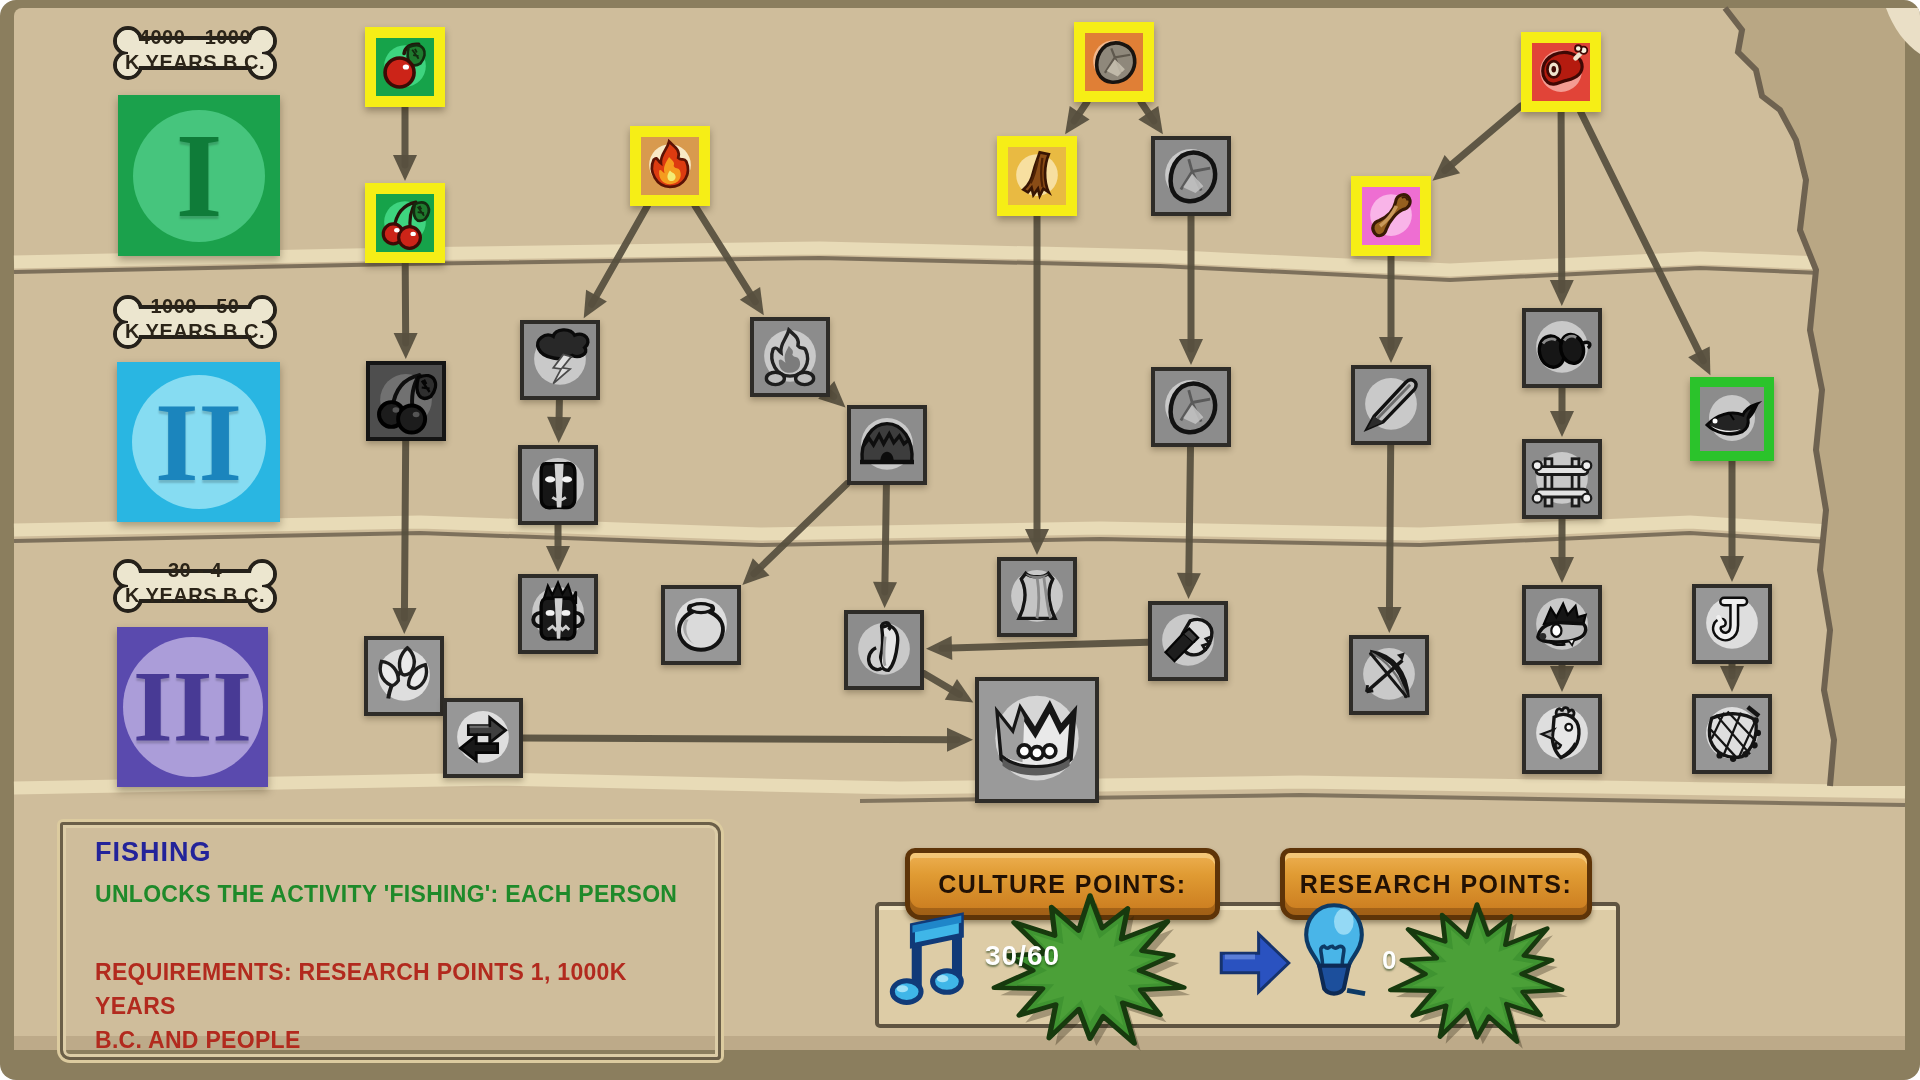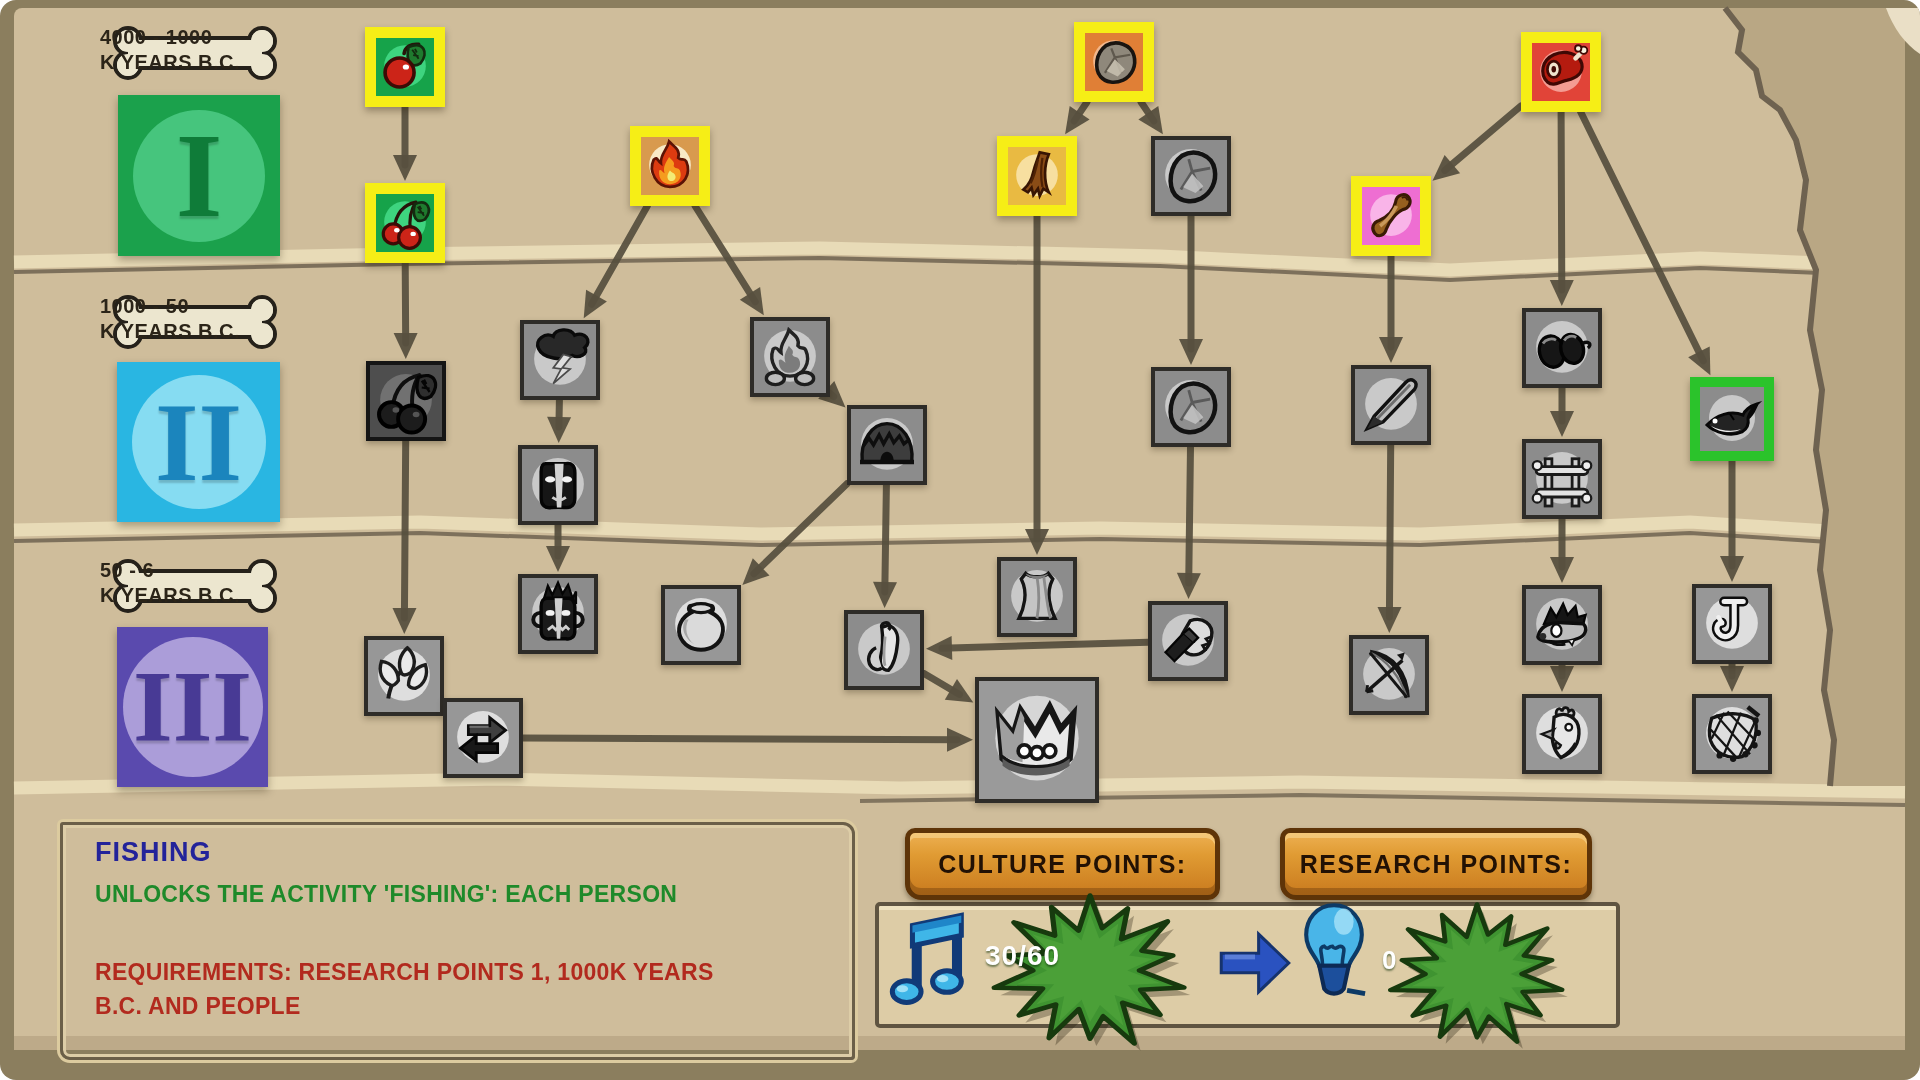--- a/index.html
+++ b/index.html
@@ -9,45 +9,45 @@
   
   .node{position:absolute;box-sizing:border-box;z-index:5;}
   .node svg{display:block;width:100%;height:100%;}
   .frame-yellow{border:11px solid #f6ee16;box-shadow:0 4px 7px rgba(40,30,10,.35);}
   .frame-green{border:10px solid #2bc32b;box-shadow:0 4px 7px rgba(40,30,10,.35);}
   .frame-gray{border:4px solid #2e2c28;box-shadow:0 3px 6px rgba(40,30,10,.3);}
   .frame-dark{border:4px solid #151515;box-shadow:0 3px 6px rgba(40,30,10,.3);}
   
   .bone{position:absolute;width:190px;height:78px;z-index:6;}
   .bone svg{position:absolute;left:0;top:0;width:100%;height:100%;}
-  .bone .l1,.bone .l2{position:absolute;left:0;right:0;text-align:left;font-weight:700;color:#2b2418;letter-spacing:.5px;}
+  .bone .l1,.bone .l2{position:absolute;left:0;right:0;text-align:center;font-weight:700;color:#2b2418;letter-spacing:.5px;}
   .bone .l1{top:12px;font-size:20px;}
   .bone .l2{top:37px;font-size:20px;}
   #bone1{left:100px;top:14px;} #bone2{left:100px;top:283px;} #bone3{left:100px;top:547px;}
   .sq{position:absolute;z-index:6;display:flex;align-items:center;justify-content:center;box-shadow:0 4px 8px rgba(40,30,10,.35);}
   .sq .circ{position:absolute;border-radius:50%;}
   .sq .num{position:relative;font-family:"Liberation Serif",serif;font-weight:700;line-height:1;text-shadow:0 3px 2px rgba(0,0,0,.18);}
   #sq1{left:118px;top:95px;width:162px;height:161px;}
   #sq2{left:117px;top:362px;width:163px;height:160px;}
   #sq3{left:117px;top:627px;width:151px;height:160px;}
   #sq1 .circ{width:132px;height:132px;} #sq2 .circ{width:134px;height:134px;} #sq3 .circ{width:140px;height:140px;}
   #sq1 .num{font-size:120px;} #sq2 .num{font-size:112px;} #sq3 .num{font-size:102px;}
   
-  #info-panel{position:absolute;left:60px;top:822px;width:795px;height:238px;z-index:6;box-sizing:border-box;
+  #info-panel{position:absolute;left:60px;top:822px;width:661px;height:238px;z-index:6;box-sizing:border-box;
     border:3px solid #6b5f48;border-radius:3px 12px 4px 10px;box-shadow:inset 0 0 0 3px #ddcda7,0 0 0 3px #dccb9f;
     padding:12px 20px 0 32px;}
   .info-title{font-size:27px;font-weight:700;color:#23239a;letter-spacing:1px;}
   .info-desc{margin-top:9px;font-size:23px;font-weight:700;color:#1e8a2a;line-height:34px;letter-spacing:.3px;}
   .info-req{margin-top:44px;font-size:23px;font-weight:700;color:#b22a1e;line-height:34px;letter-spacing:.3px;}
   
   .banner{position:absolute;z-index:7;box-sizing:border-box;height:72px;
     background:linear-gradient(#edb052 0%,#e09b33 35%,#c97a1e 100%);
     border:5px solid #5e3408;border-radius:10px 14px 12px 16px;
     box-shadow:inset 0 5px 0 rgba(255,230,170,.45),inset 0 -7px 0 rgba(90,45,5,.35),0 3px 5px rgba(40,30,10,.4);
-    display:flex;align-items:center;justify-content:center;font-size:25px;font-weight:700;color:#221104;letter-spacing:1.5px;}
+    display:flex;align-items:center;justify-content:center;font-size:25px;font-weight:700;color:#221104;letter-spacing:1.5px;margin-top:20px;}
   #culture-banner{left:905px;top:828px;width:315px;}
   #research-banner{left:1280px;top:828px;width:312px;}
   #points-box{position:absolute;left:875px;top:902px;width:745px;height:126px;z-index:6;box-sizing:border-box;
     background:#ddcca6;border:4px solid #5f5441;border-radius:5px;box-shadow:inset 0 4px 0 rgba(255,245,215,.5);}
   .widget{position:absolute;z-index:7;}
   .widget svg{display:block;width:100%;height:100%;}
   #music-note{left:888px;top:908px;width:92px;height:104px;}
   #flow-arrow{left:1212px;top:922px;width:86px;height:82px;}
   #bulb{left:1298px;top:898px;width:72px;height:116px;}
   .star{position:absolute;z-index:7;}
@@ -538,21 +538,21 @@
         <rect x="26" y="24" width="138" height="30" rx="12"></rect>
         </g>
       <g fill="#ece6cf">
           <circle cx="28" cy="27" r="11"></circle>
           <circle cx="28" cy="51" r="11"></circle>
         <circle cx="162" cy="27" r="11"></circle>
           <circle cx="162" cy="51" r="11"></circle>
         <rect x="28" y="26" width="134" height="26" rx="10"></rect>
         </g>
     </svg>
-    <div class="l1">50 - 6</div>
+    <div class="l1">30 - 4</div>
     <div class="l2">K YEARS B.C.</div>
   </div>
   <div class="sq" id="sq3" style="background: rgb(90, 74, 174);">
     <div class="circ" style="background: rgb(171, 157, 217);"></div>
     <span class="num" style="color: rgb(72, 58, 149);">III</span>
   </div>
 
   <div id="info-panel">
     <div class="info-title">FISHING</div>
     <div class="info-desc">

